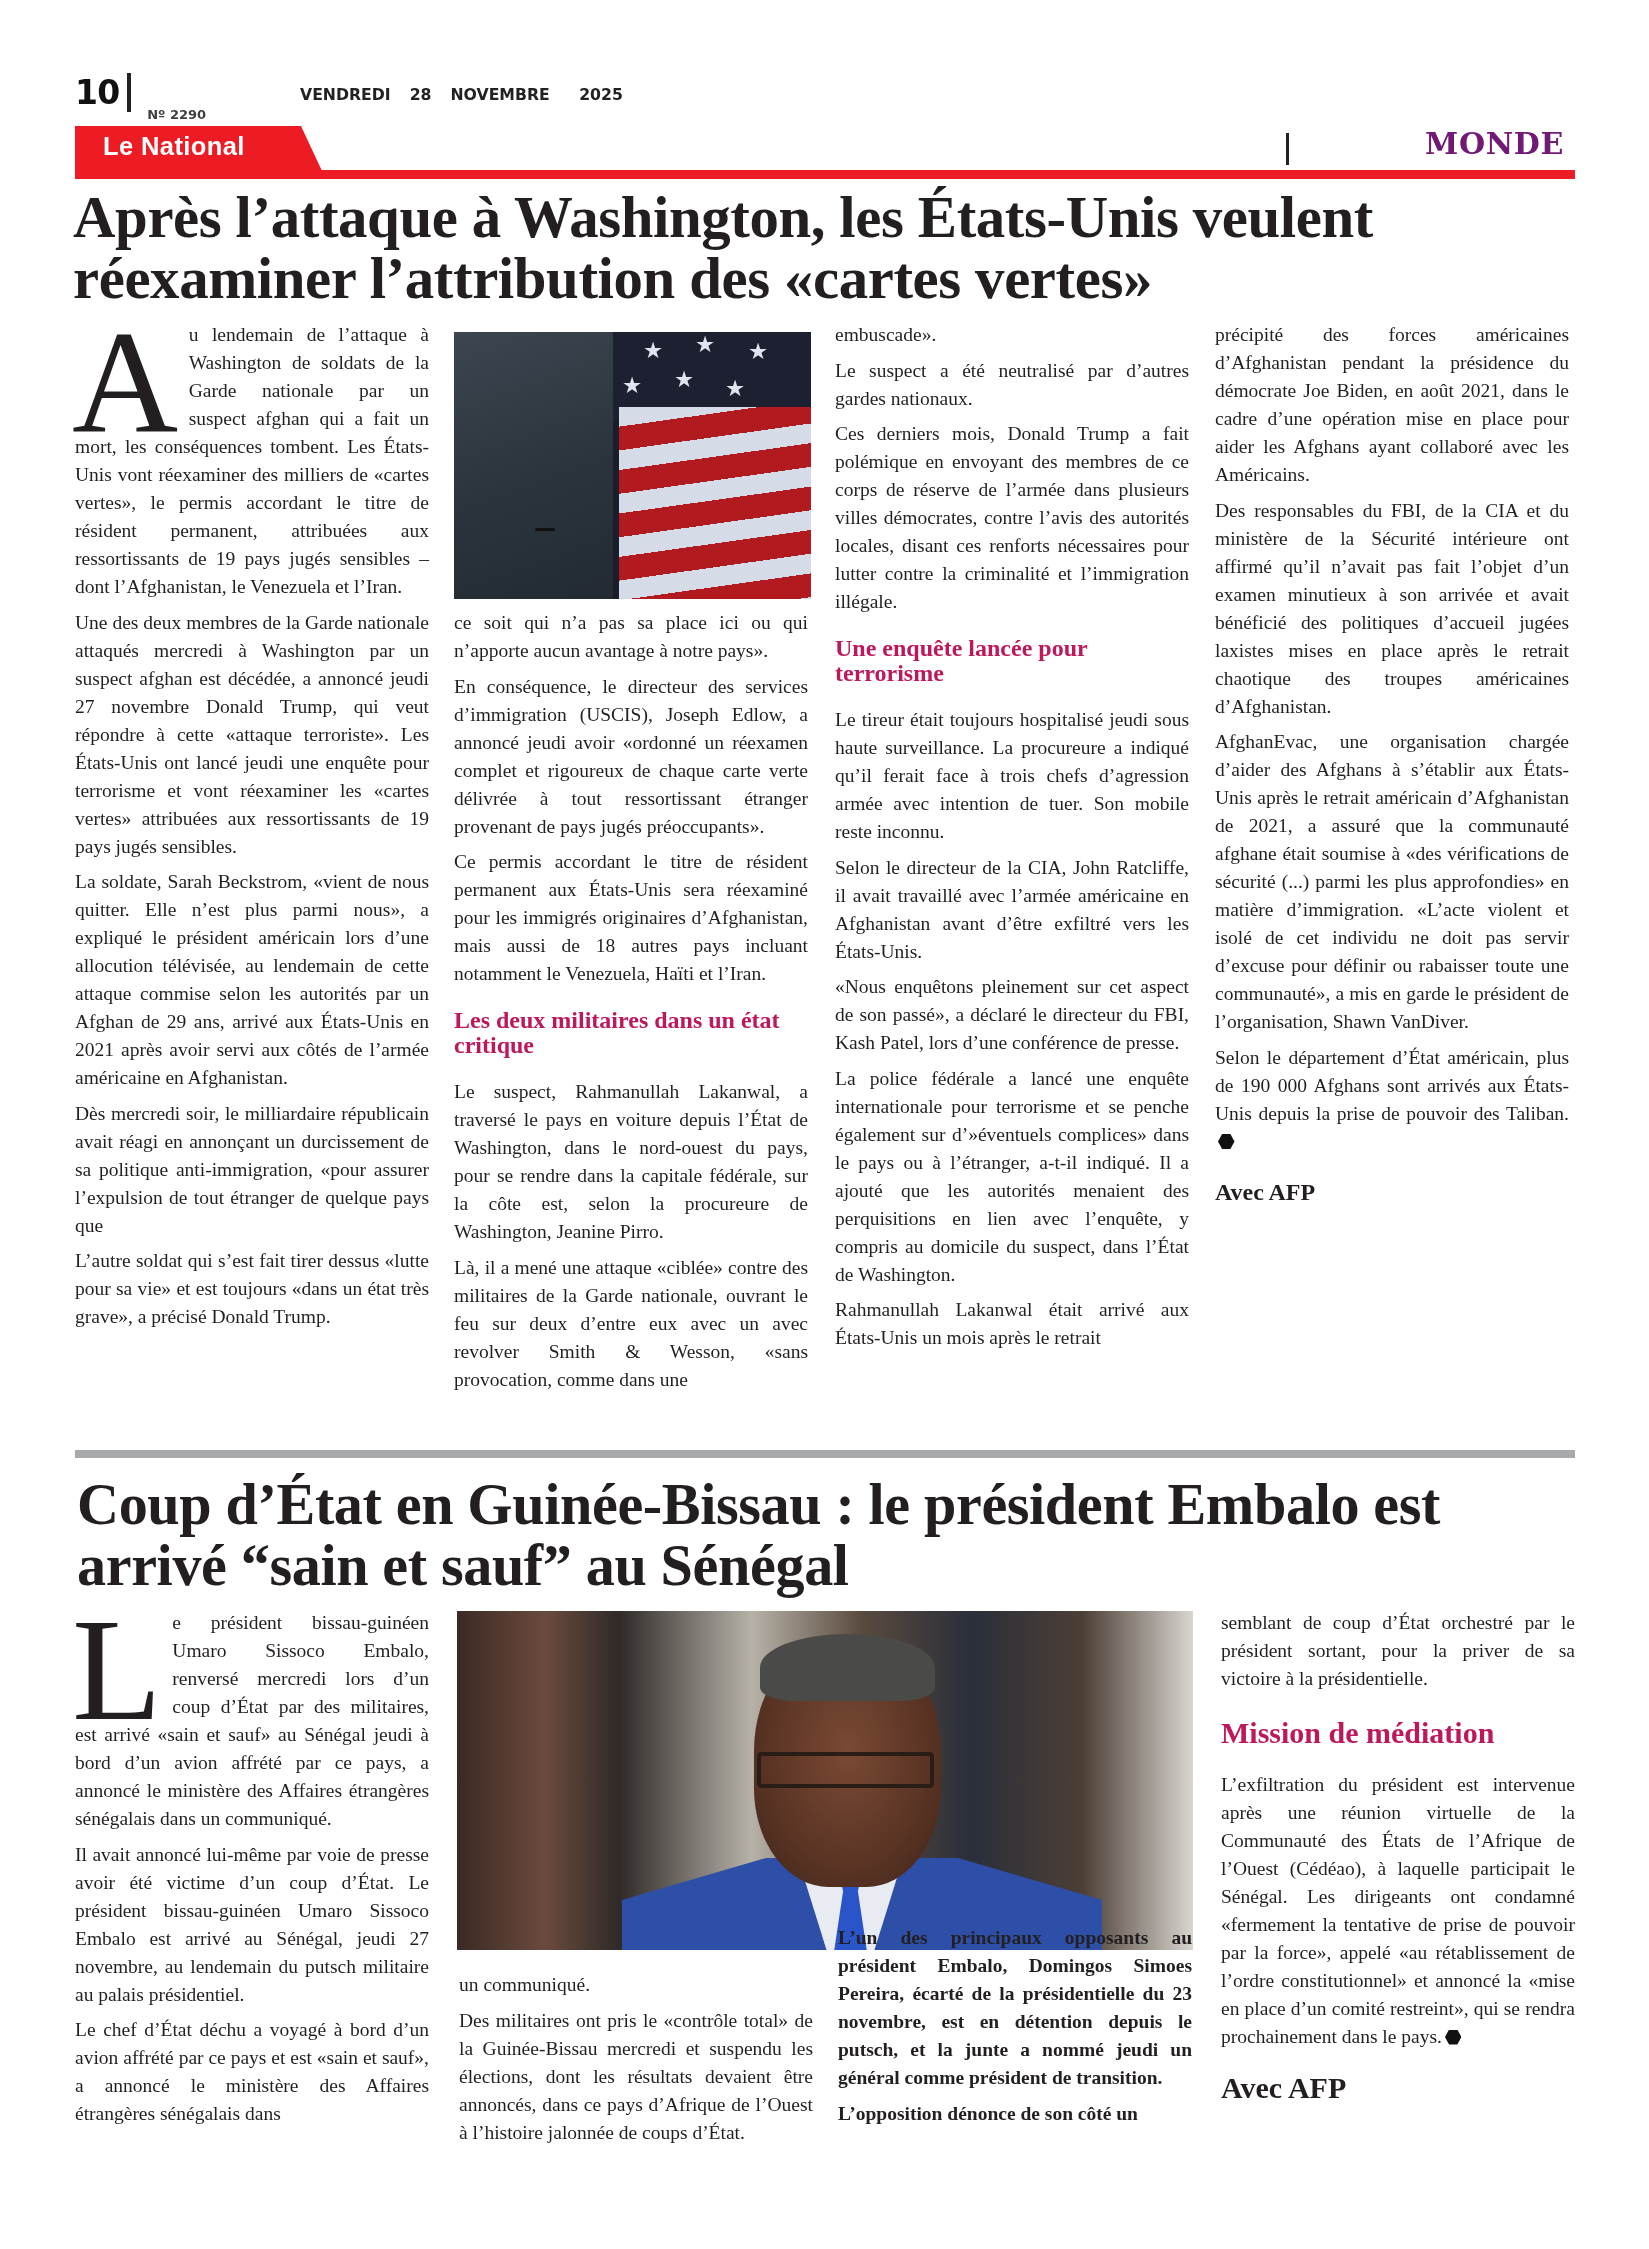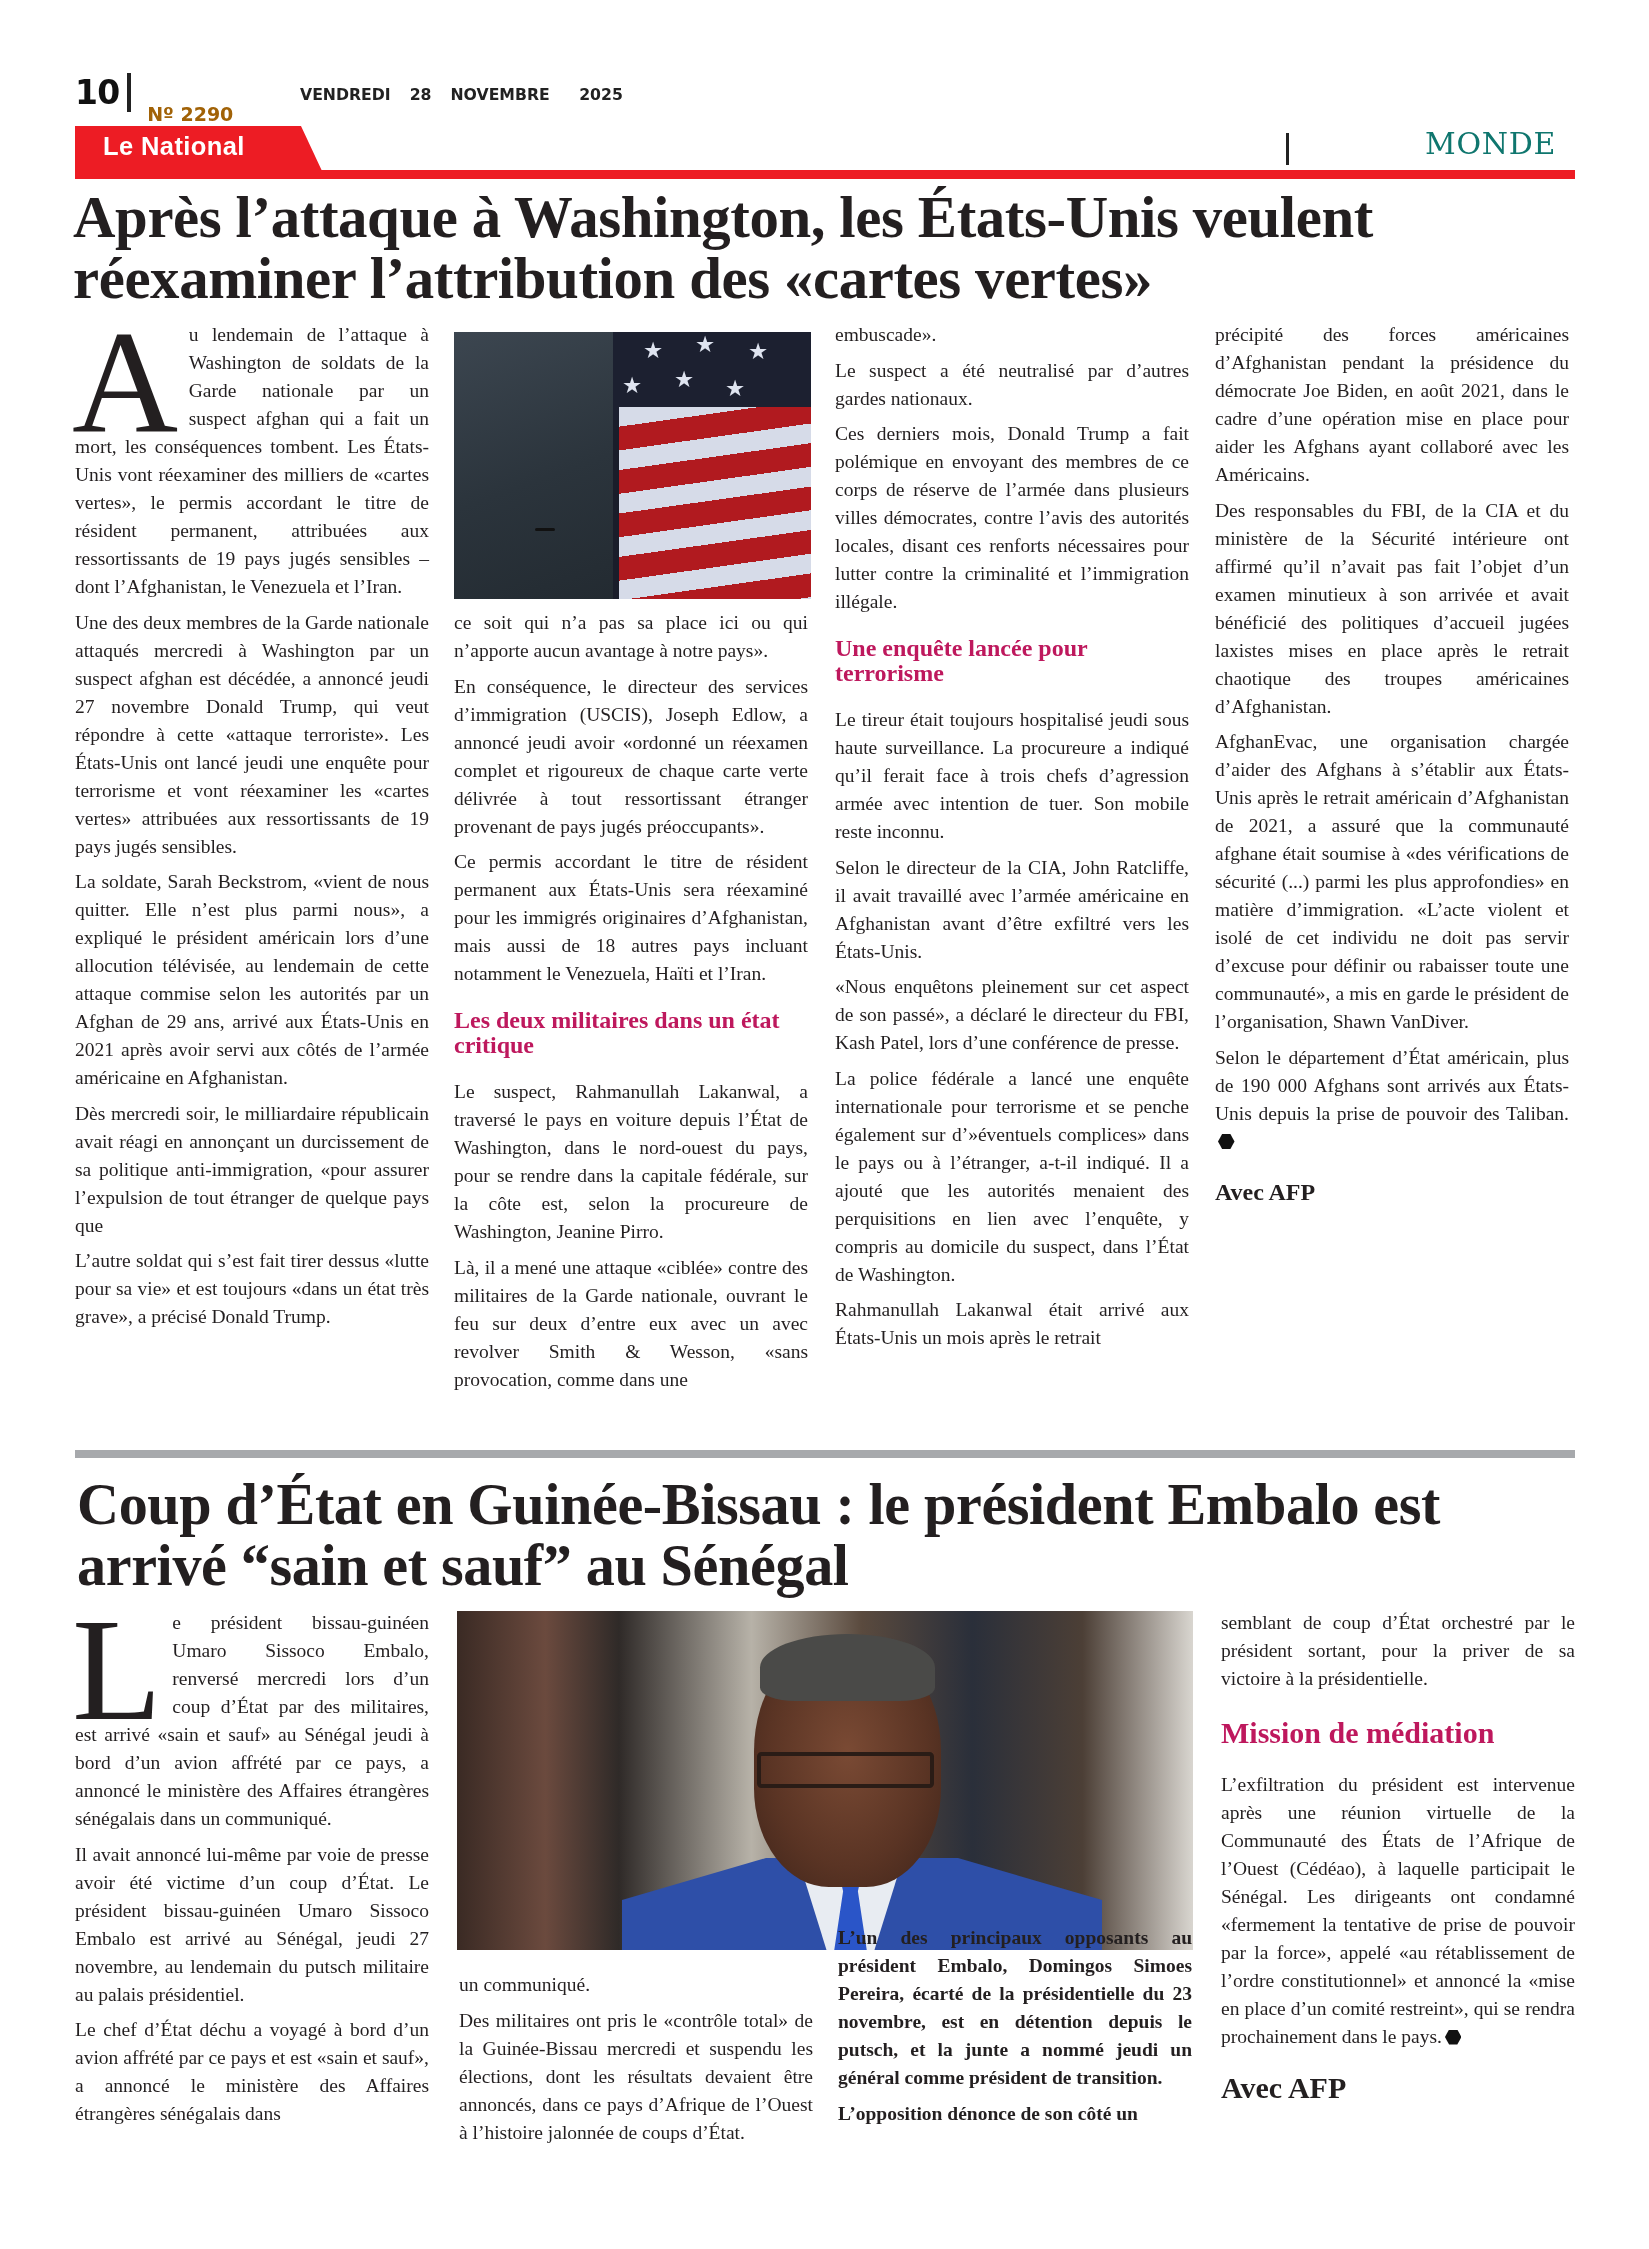--- a/index.html
+++ b/index.html
@@ -3,29 +3,29 @@
 <meta charset="utf-8">
 <style>
   html, body { margin: 0; padding: 0; background: #ffffff; }
   body { width: 1650px; height: 2250px; position: relative; overflow: hidden; color: #231f20; font-family: "Liberation Serif", "DejaVu Serif", serif; }
   .abs { position: absolute; }
 
   
   .folio { top: 72px; left: 75px; height: 40px; display: flex; align-items: center; font-family: "DejaVu Sans", sans-serif; font-weight: bold; }
   .page-num { font-size: 33px; letter-spacing: -0.7px; color: #111; }
   .folio-bar { width: 3.7px; height: 39px; background: #222; margin: 0 16.5px 0 7.5px; }
-  .issue { font-size: 19px; color: #a16207; margin-top: 44px; }
+  .issue { font-size: 13px; color: #404040; margin-top: 44px; }
   .dateline { position: absolute; top: 85px; left: 300px; font-family: "DejaVu Sans", sans-serif; font-weight: bold; font-size: 15.7px; color: #222; word-spacing: 13.5px; }
 
   
   .band-tab { top: 126px; left: 75px; width: 247px; height: 52px; background: #ed1c24; clip-path: polygon(0 0, 226px 0, 247px 45px, 247px 52px, 0 52px); }
   .band-bar { top: 170px; left: 75px; width: 1500px; height: 9px; background: #ed1c24; }
   .brand { top: 132px; left: 103px; font-family: Liberation Sans, sans-serif; font-weight: bold; color: #fff; font-size: 25.5px; letter-spacing: 0.4px; text-align: center; }
   .rubric-sep { top: 133px; left: 1286px; width: 3px; height: 31.5px; background: #222; }
-  .rubric { top: 126px; left: 1425px; font-family: "DejaVu Serif", serif; font-weight: normal; font-size: 30px; color: #0f766e; letter-spacing: 0.7px; }
+  .rubric { top: 126px; left: 1425px; font-family: "DejaVu Serif", serif; font-weight: bold; font-size: 30px; color: #701a75; letter-spacing: 0.7px; }
 
   
   .headline { font-family: "Liberation Serif", serif; font-weight: bold; color: #231f20; font-size: 60px; line-height: 61px; letter-spacing: -0.4px; transform-origin: left top; }
   .hl1 { top: 187px; left: 73px; width: 1650px; transform: scaleX(0.98); }
   .hl2 { top: 1474px; left: 77px; width: 1650px; transform: scaleX(0.97); }
 
   
   .col { position: absolute; width: 354px; font-size: 19.5px; line-height: 28px; text-align: justify; hyphens: auto; }
   .col p { margin: 0 0 7.5px 0; }
   .col h3 { font-family: "Liberation Serif", serif; font-weight: bold; font-size: 24px; line-height: 25.5px; margin: 19.5px 0 19.5px 0; text-align: left; color: #be185d; }

